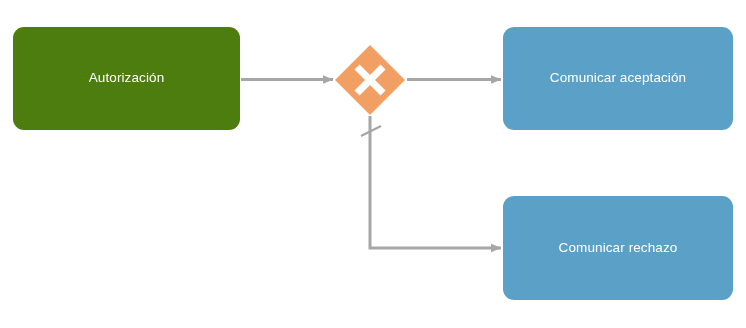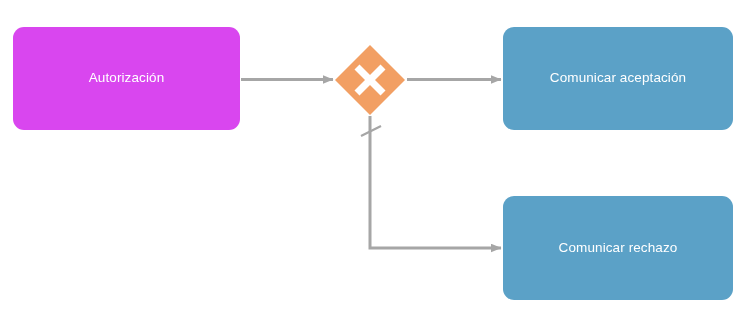--- a/index.html
+++ b/index.html
@@ -93,21 +93,21 @@
     <g>
       <line x1="407" y1="79.5" x2="501" y2="79.5" stroke="#a6a6a6" stroke-width="3" marker-end="url(#arrowhead)"></line>
     </g>
 
     <g>
       <path d="M 370 116 L 370 248 L 501 248" fill="none" stroke="#a6a6a6" stroke-width="3" stroke-linejoin="miter" marker-end="url(#arrowhead)"></path>
       <line x1="361" y1="136" x2="381" y2="126" stroke="#a6a6a6" stroke-width="2.2"></line>
     </g>
   </svg>
 
-  <div class="task" id="task-authorization" style="background:#d946ef;">
+  <div class="task" id="task-authorization" style="background:#4d7c0f;">
     <span class="task-label">Autorización</span>
   </div>
 
   <div id="gateway-xor">
     <svg class="svg-layer" style="width:70px;height:70px;left:0;top:0;" viewBox="0 0 70 70">
       <polygon points="35,0 70,35 35,70 0,35" fill="#f29f63"></polygon>
       <g stroke="#ffffff" stroke-width="7" stroke-linecap="butt">
         <line x1="22" y1="22" x2="48" y2="48"></line>
         <line x1="48" y1="22" x2="22" y2="48"></line>
       </g>

